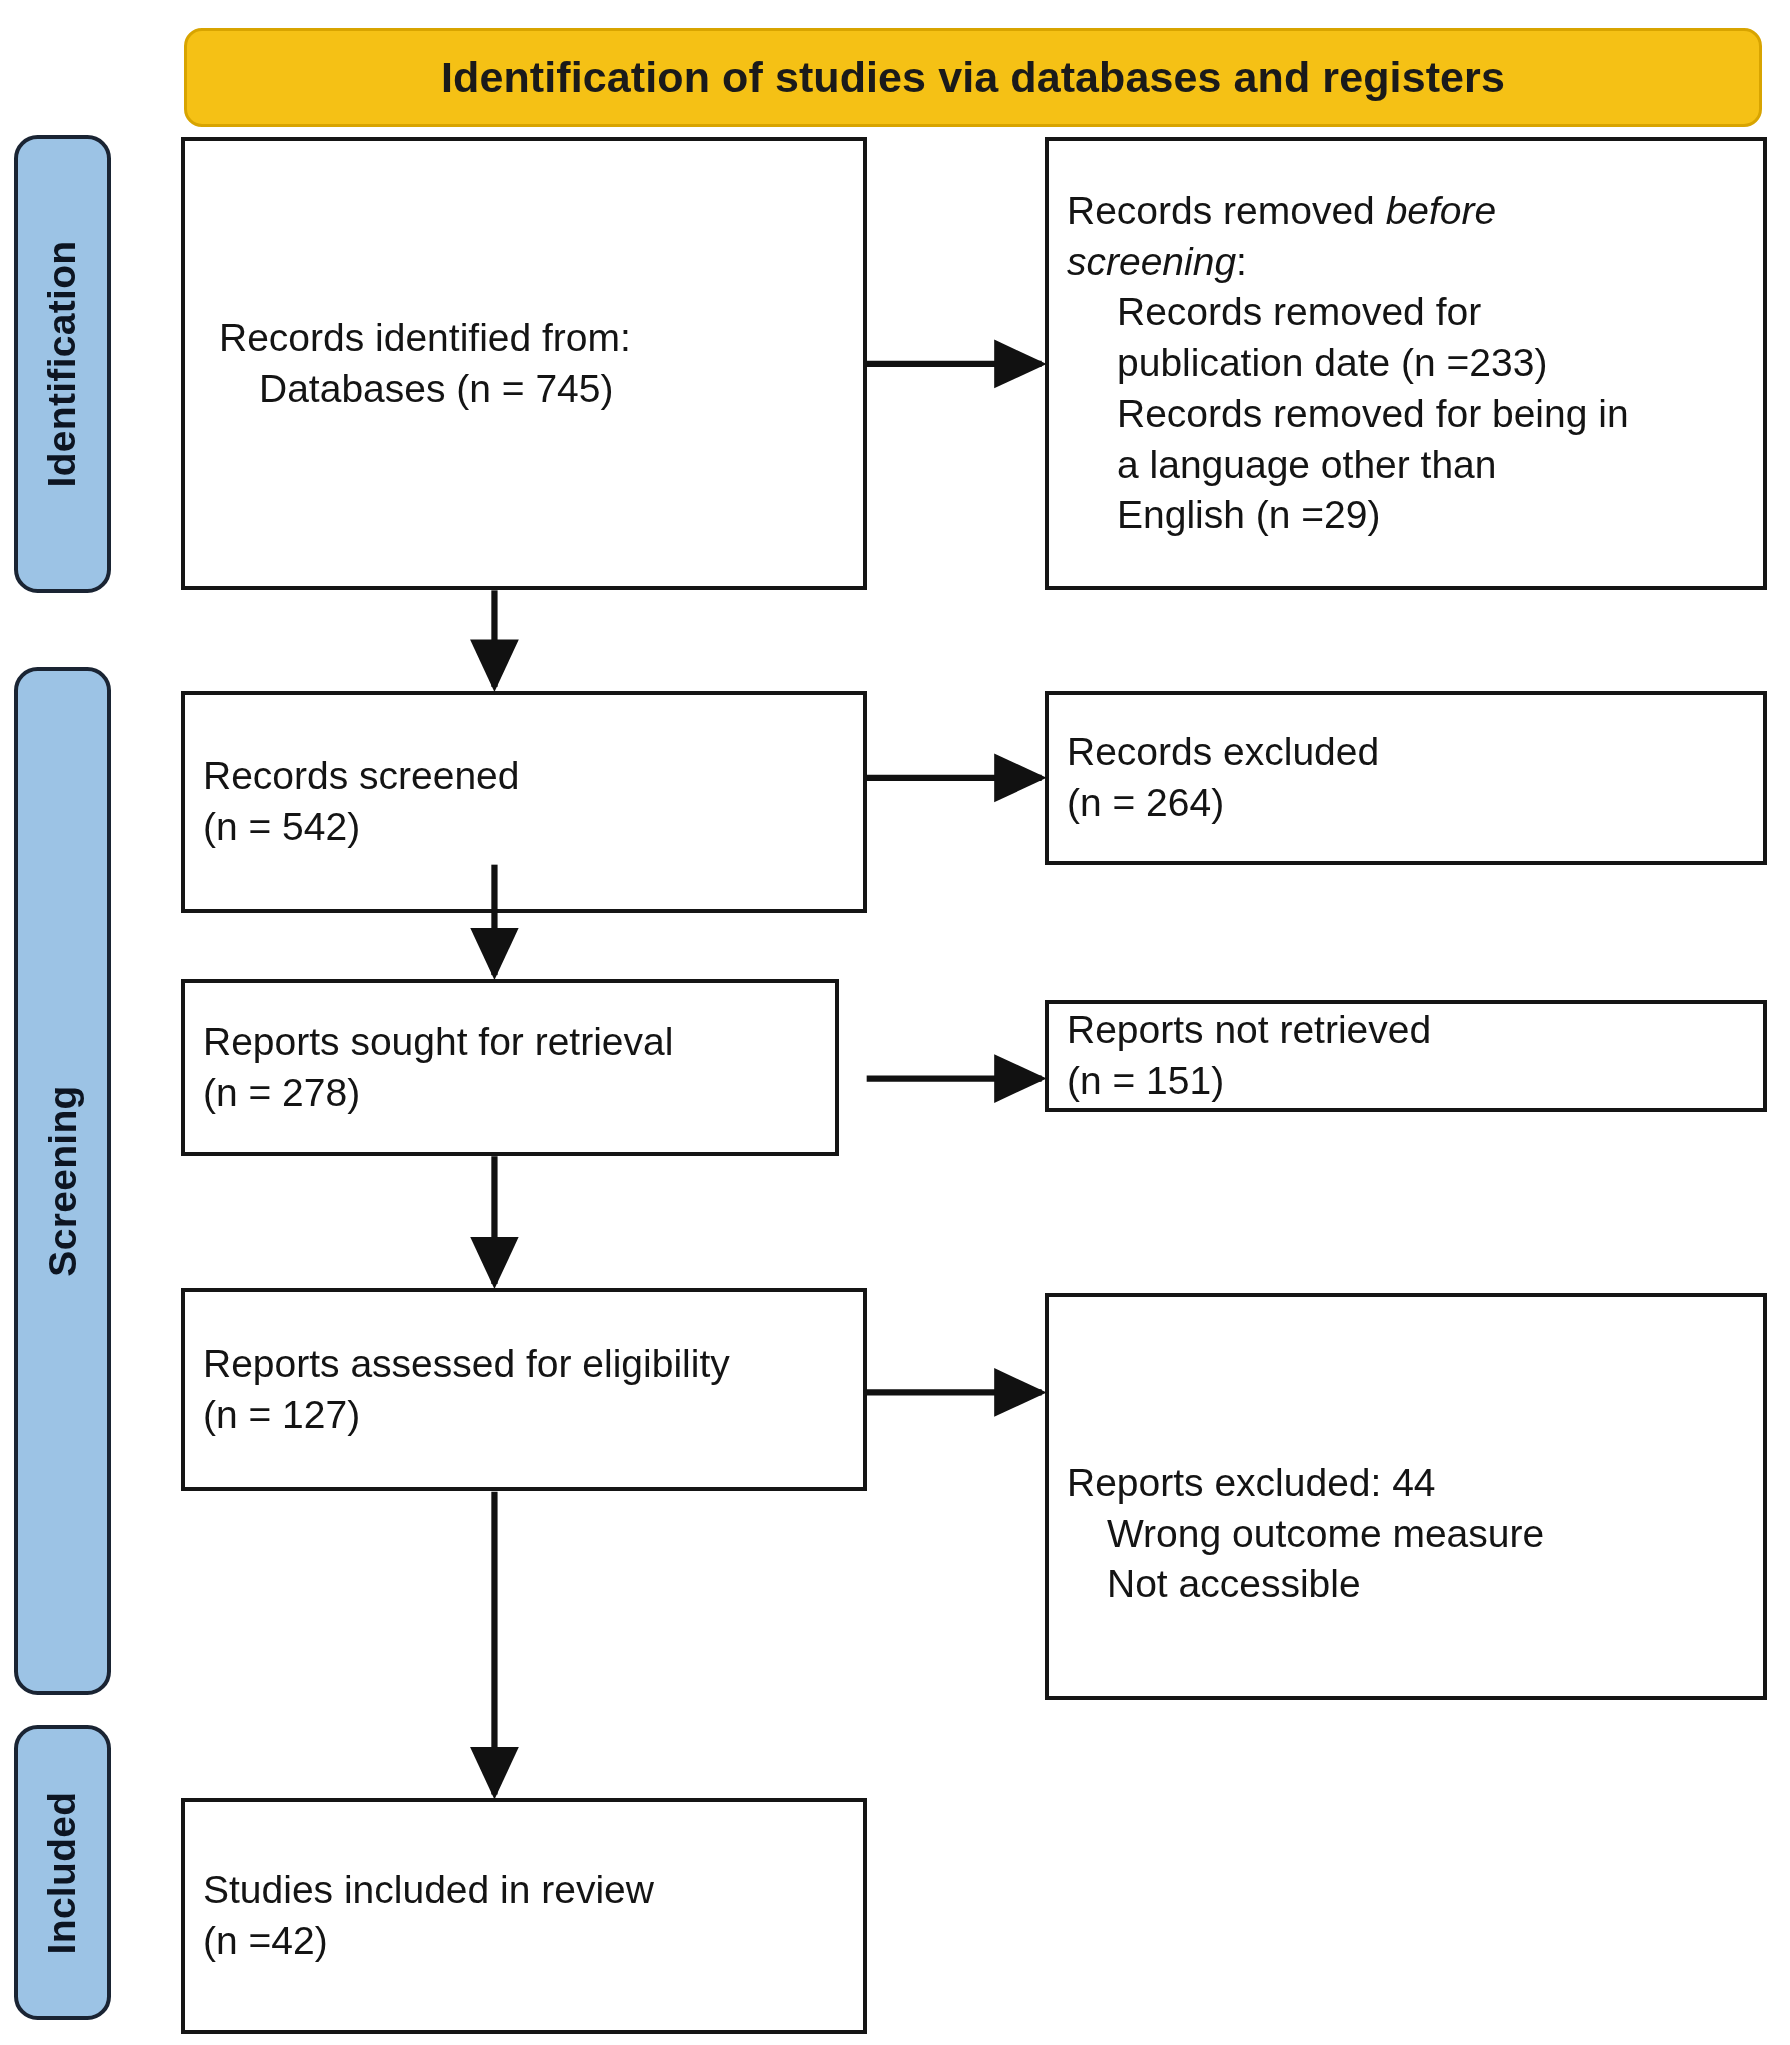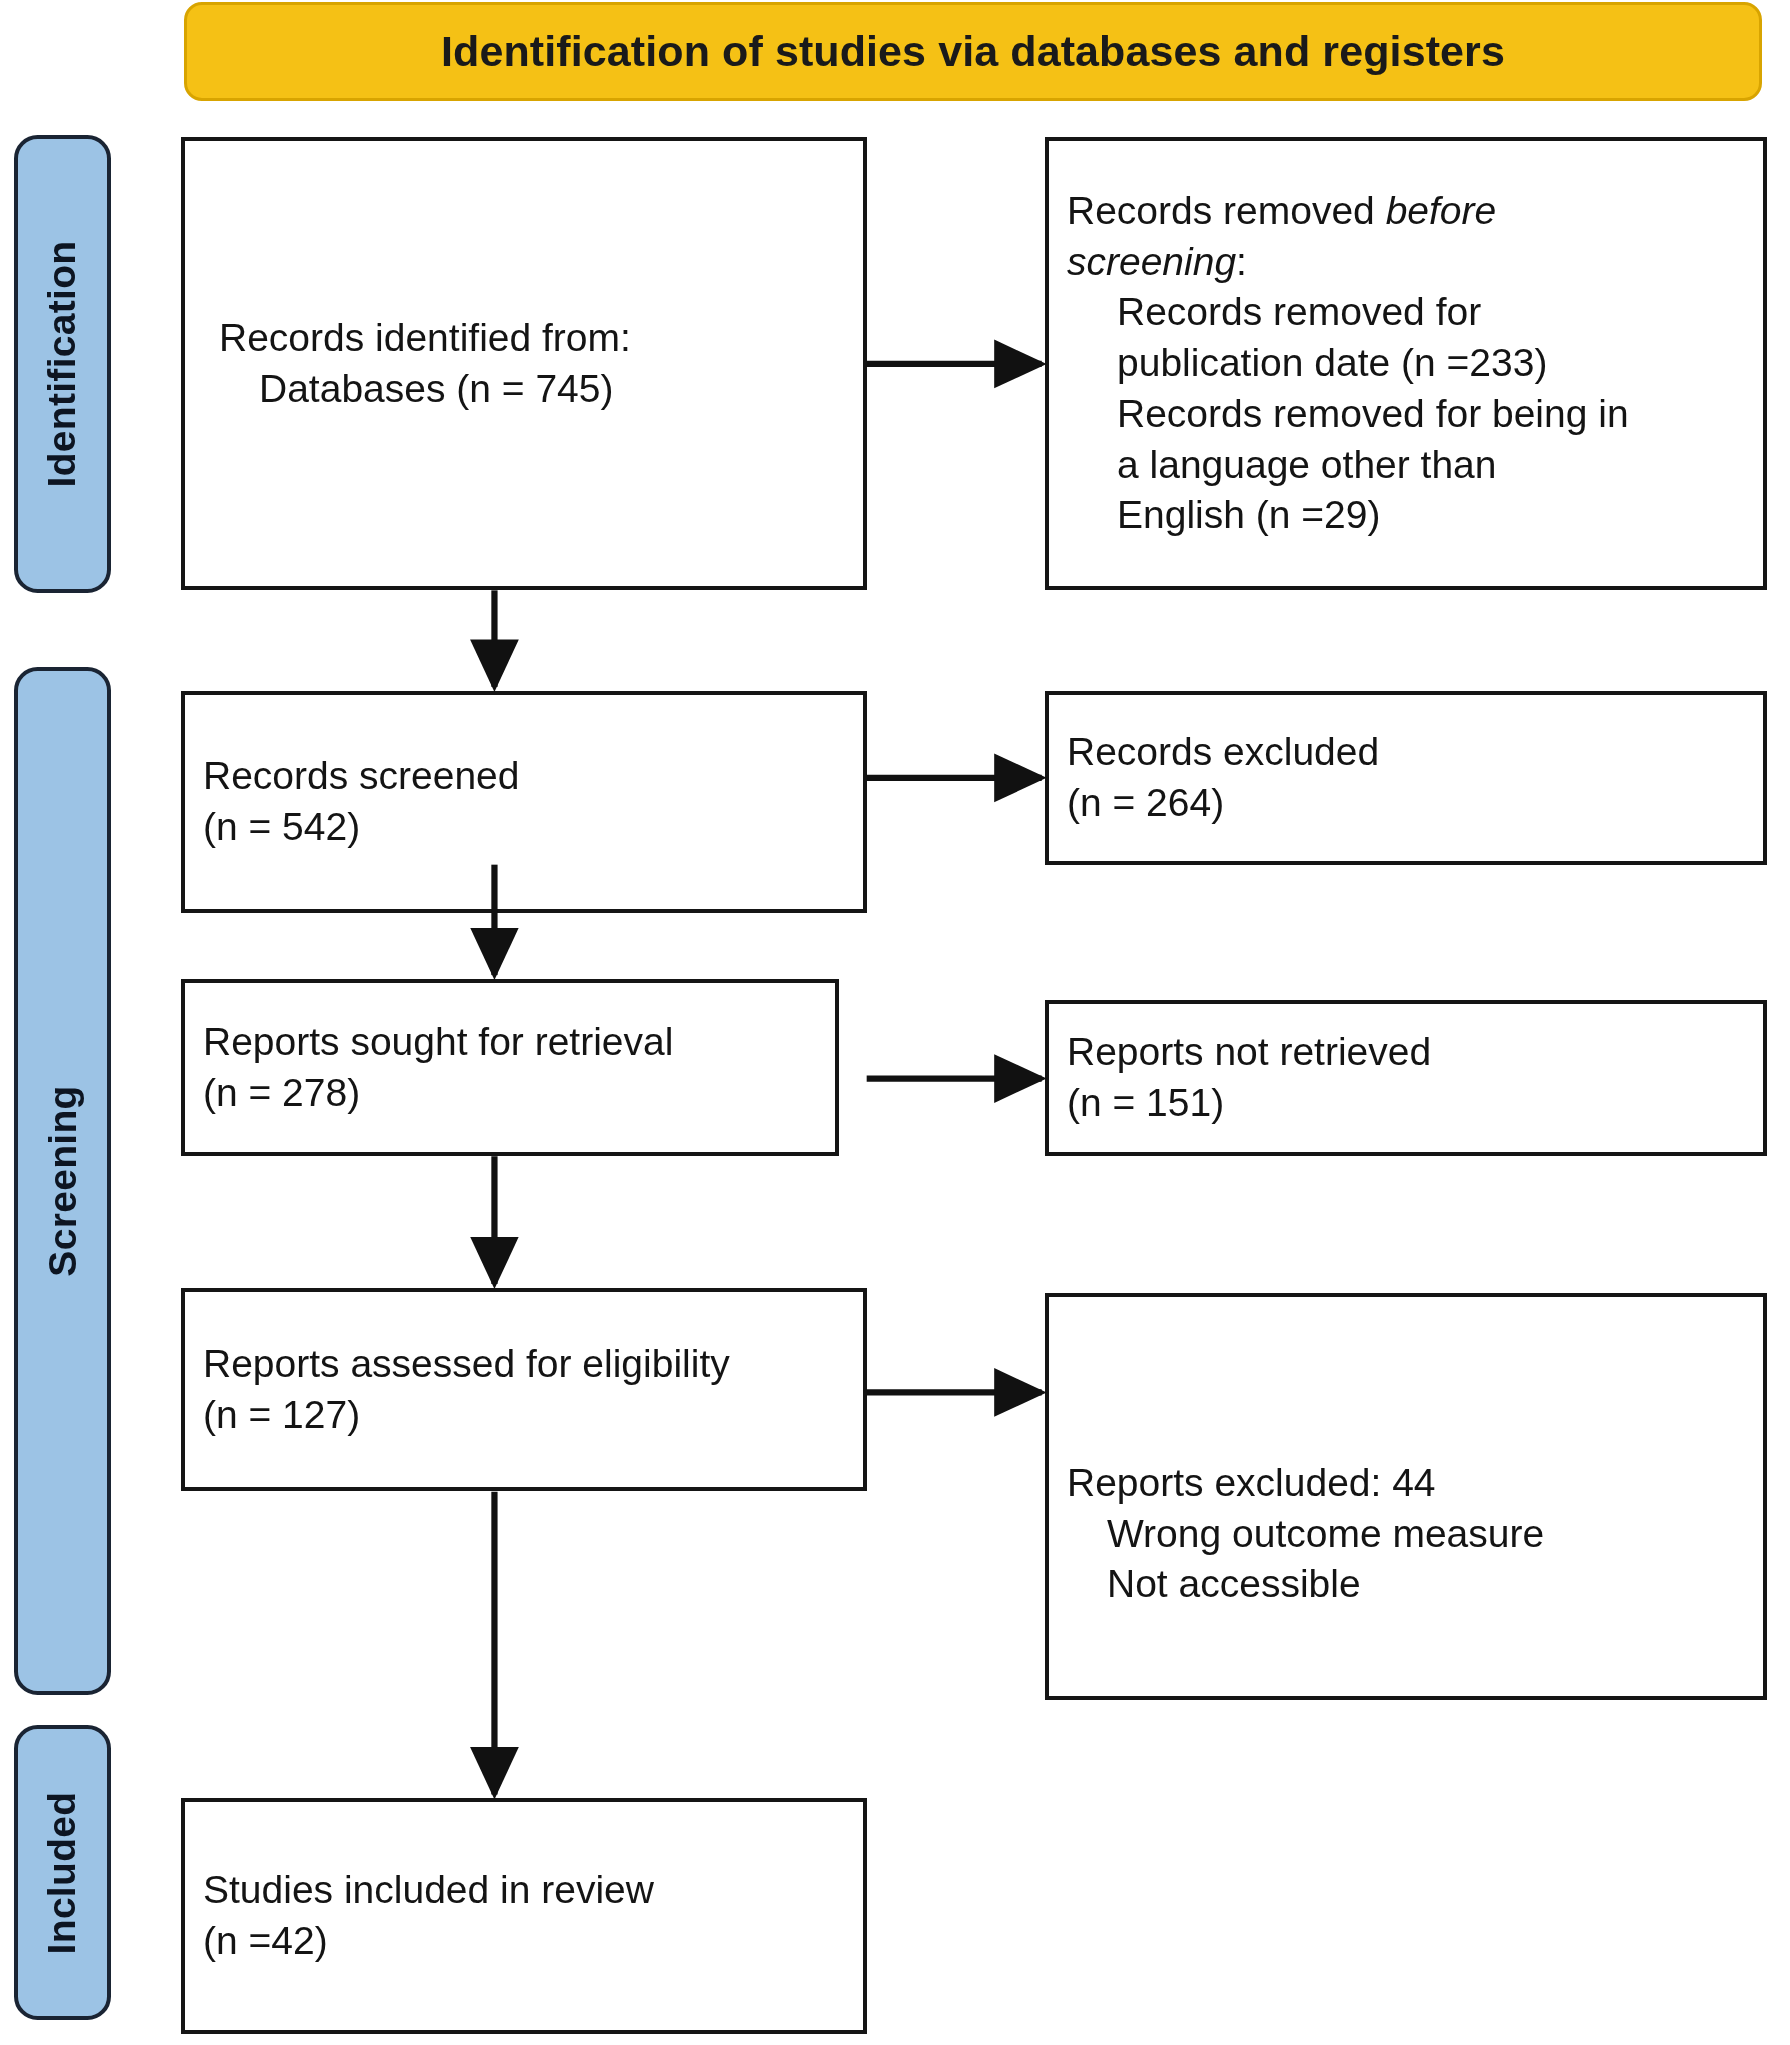--- a/index.html
+++ b/index.html
@@ -90,21 +90,21 @@
     width: 1791px;
     height: 2046px;
     pointer-events: none;
   }
 </style>
 </head>
 <body>
 
 <div id="canvas">
 
-  <div class="banner" style="left:184px; top:2px; width:1578px; height:99px;">
+  <div class="banner" style="left:184px; top:28px; width:1578px; height:99px;">
     <span class="banner-text">Identification of studies via databases and registers</span>
   </div>
 
   <div class="phase" style="left:14px; top:135px; width:97px; height:458px;">
     <span class="phase-label">Identification</span>
   </div>
 
   <div class="phase" style="left:14px; top:667px; width:97px; height:1028px;">
     <span class="phase-label">Screening</span>
   </div>
@@ -146,21 +146,21 @@
     </div>
   </div>
 
   <div class="box" style="left:181px; top:979px; width:658px; height:177px;">
     <div class="box-inner">
       <div class="line">Reports sought for retrieval</div>
       <div class="line">(n = 278)</div>
     </div>
   </div>
 
-  <div class="box" style="left:1045px; top:1000px; width:722px; height:156px;">
+  <div class="box" style="left:1045px; top:1000px; width:722px; height:112px;">
     <div class="box-inner">
       <div class="line">Reports not retrieved</div>
       <div class="line">(n = 151)</div>
     </div>
   </div>
 
   <div class="box" style="left:181px; top:1288px; width:686px; height:203px;">
     <div class="box-inner">
       <div class="line">Reports assessed for eligibility</div>
       <div class="line">(n = 127)</div>

